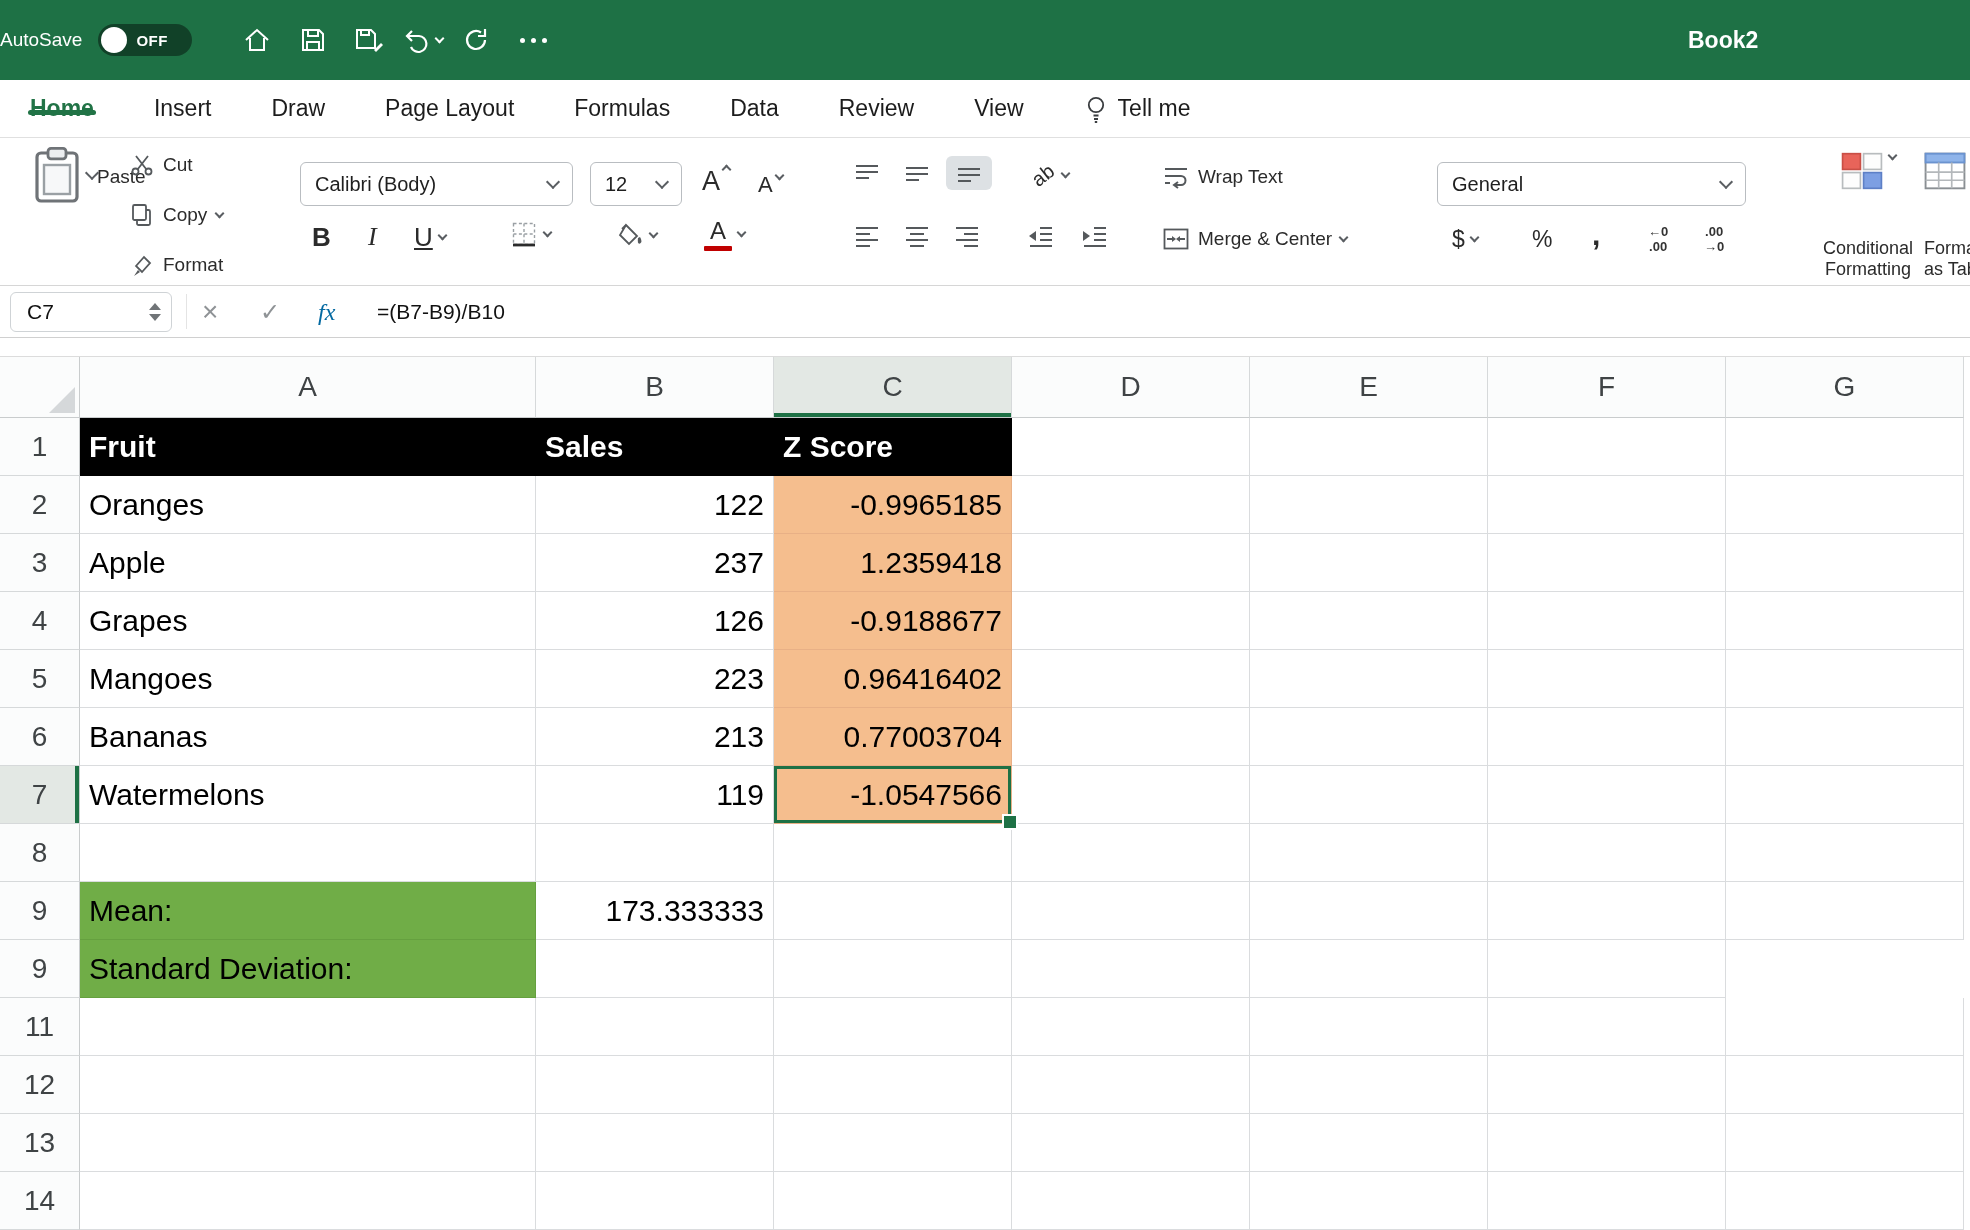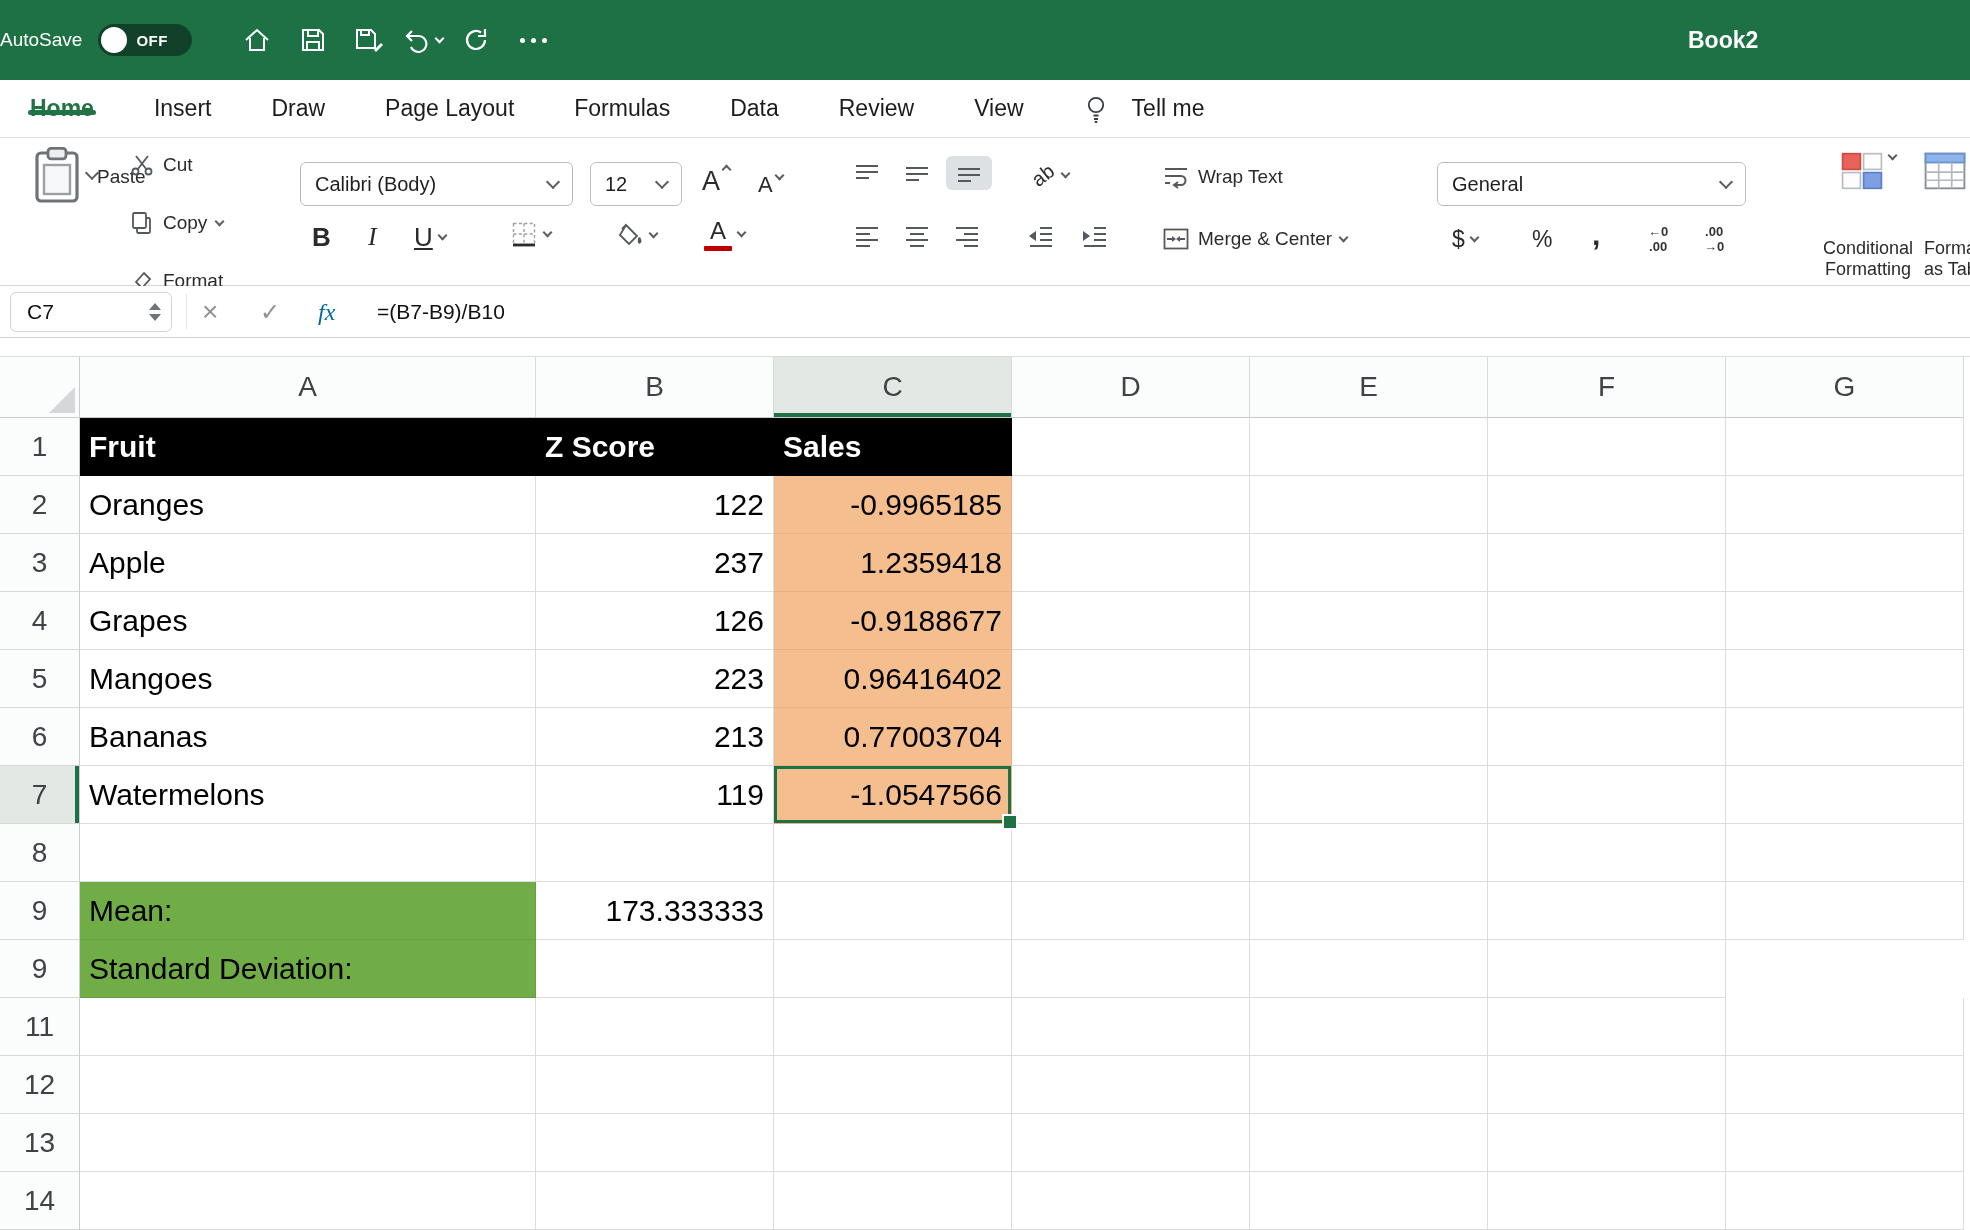--- a/index.html
+++ b/index.html
@@ -27,30 +27,30 @@
   .chev.sm{width:7px;height:7px}
   .chev.up{transform:rotate(225deg);margin-bottom:-2px}
 
   
   .tabsrow{height:58px;display:flex;align-items:stretch;padding-left:30px;border-bottom:1px solid #e0e0e0;background:#fff}
   .tabs-list{display:flex;align-items:center}
   .tab{display:flex;align-items:center;margin-right:60px;font-size:23px;color:#1c1c1c;position:relative;cursor:default;white-space:nowrap}
   .tab.active{color:var(--accent,#217346);font-weight:700}
   .tab.active::after{content:"";position:absolute;left:-2px;right:-2px;bottom:7px;height:5px;
     background:var(--accent,#217346);border-radius:2.5px}
-  .tellme{display:flex;align-items:center;gap:24px;font-size:23px;color:#1c1c1c}
+  .tellme{display:flex;align-items:center;gap:10px;font-size:23px;color:#1c1c1c}
 
   
   .ribbon{height:148px;position:relative;background:#fff;border-bottom:1px solid #d6d6d6}
   .rlabel{font-size:19px;color:#2b2b2b;white-space:nowrap}
   .g-paste{position:absolute;left:34px;top:8px;display:flex;flex-direction:row;align-items:center}
   .paste-top{display:flex;align-items:flex-start;gap:7px}
   .paste-top .chev{margin-top:22px}
   .g-paste .rlabel{margin-top:4px}
-  .g-ccf{position:absolute;left:130px;top:12px;display:flex;flex-direction:column;gap:28px}
+  .g-ccf{position:absolute;left:130px;top:12px;display:flex;flex-direction:column;gap:20px}
   .crow{display:flex;align-items:center;gap:9px;height:30px}
   .select{position:absolute;height:44px;border:1px solid #b9bdc1;border-radius:6px;background:#fff;
     display:flex;align-items:center;padding:0 14px;font-size:20px;color:#1f1f1f}
   .select .chev{margin-left:auto}
   .sel-font{left:300px;top:24px;width:273px}
   .sel-size{left:590px;top:24px;width:92px}
   .sel-numfmt{left:1437px;top:24px;width:309px}
   .afont{position:absolute;display:flex;align-items:flex-start;gap:3px;color:#2b2b2b}
   .a-grow{left:702px;top:28px;font-size:27px}
   .a-shrink{left:758px;top:34px;font-size:22px}
@@ -442,22 +442,22 @@
           <div class="colhdr col-D">D</div>
           <div class="colhdr col-E">E</div>
           <div class="colhdr col-F">F</div>
           <div class="colhdr col-G">G</div>
         </div>
     </div>
     <div>
         <div class="grow">
           <div class="rowhdr">1</div>
           <div class="cell col-A c-blackhdr">Fruit</div>
+          <div class="cell col-B c-blackhdr">Sales</div>
           <div class="cell col-C c-blackhdr">Z Score</div>
-          <div class="cell col-B c-blackhdr">Sales</div>
           <div class="cell col-D"></div>
           <div class="cell col-E"></div>
           <div class="cell col-F"></div>
           <div class="cell col-G"></div>
         </div>
         <div class="grow">
           <div class="rowhdr">2</div>
           <div class="cell col-A">Oranges</div>
           <div class="cell col-B num">122</div>
           <div class="cell col-C c-peach num">-0.9965185</div>

